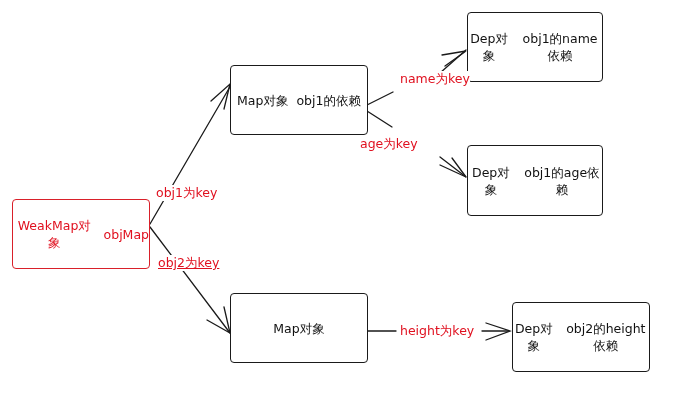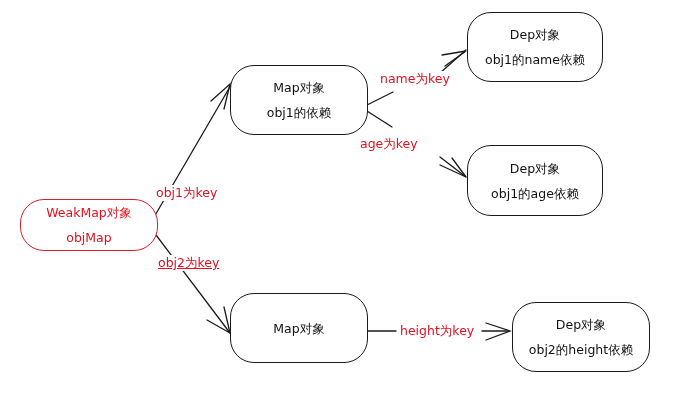--- a/index.html
+++ b/index.html
@@ -1,20 +1,20 @@
 <!DOCTYPE html>
 <html><head>
   <meta charset="utf-8">
   <style>
     html, body { margin: 0; padding: 0; background: #ffffff; }
     body { width: 673px; height: 402px; position: relative; overflow: hidden;
            font-family: "DejaVu Sans", "Liberation Sans", sans-serif; }
     #canvas { position: absolute; left: 0; top: 0; width: 673px; height: 402px; }
     .node { position: absolute; box-sizing: border-box; border: 1.6px solid #1a1a1a;
-            border-radius: 24px; background: #fff; display: flex; flex-direction: column;
+            border-radius: 4px; background: #fff; display: flex; flex-direction: row;
             align-items: center; justify-content: center; text-align: center;
             font-size: 12.5px; line-height: 17px; color: #111; gap: 8px; }
     .node.red { border-color: #d9202a; color: #e0101f; }
     .elabel { position: absolute; font-size: 12.5px; color: #e0101f; background: #fff;
               white-space: nowrap; line-height: 16px; }
     svg line, svg polyline { stroke: #1a1a1a; stroke-width: 1.3; fill: none; stroke-linecap: round; }
   </style>
 </head>
 <body>
 
@@ -32,21 +32,21 @@
 
   <line x1="367" y1="111" x2="392" y2="127"></line>
   <line x1="440" y1="157" x2="466" y2="177"></line>
   <polyline points="440,165 466,177 452,158"></polyline>
 
   <line x1="368" y1="331" x2="396" y2="331"></line>
   <line x1="482" y1="331" x2="509" y2="331"></line>
   <polyline points="486,323 510,331 486,340"></polyline>
 </svg>
 
-<div class="node red" style="left:12px; top:199px; width:138px; height:52px;margin-left:8px;">
+<div class="node red" style="left:12px; top:199px; width:138px; height:70px;">
   <div>WeakMap对象</div>
   <div>objMap</div>
 </div>
 
 <div class="node" style="left:230px; top:65px; width:138px; height:70px;">
   <div>Map对象</div>
   <div>obj1的依赖</div>
 </div>
 
 <div class="node" style="left:230px; top:293px; width:138px; height:70px;">
@@ -63,15 +63,15 @@
   <div>obj1的age依赖</div>
 </div>
 
 <div class="node" style="left:512px; top:302px; width:138px; height:70px;">
   <div>Dep对象</div>
   <div>obj2的height依赖</div>
 </div>
 
 <div class="elabel" style="left:156px; top:153px;margin-top:32px;">obj1为key</div>
 <div class="elabel" style="left:158px; top:255px;text-decoration:underline;">obj2为key</div>
-<div class="elabel" style="left:380px; top:71px;">name为key</div>
+<div class="elabel" style="left:400px; top:71px;">name为key</div>
 <div class="elabel" style="left:360px; top:136px;">age为key</div>
 <div class="elabel" style="left:400px; top:323px;">height为key</div>
 
 </body></html>

